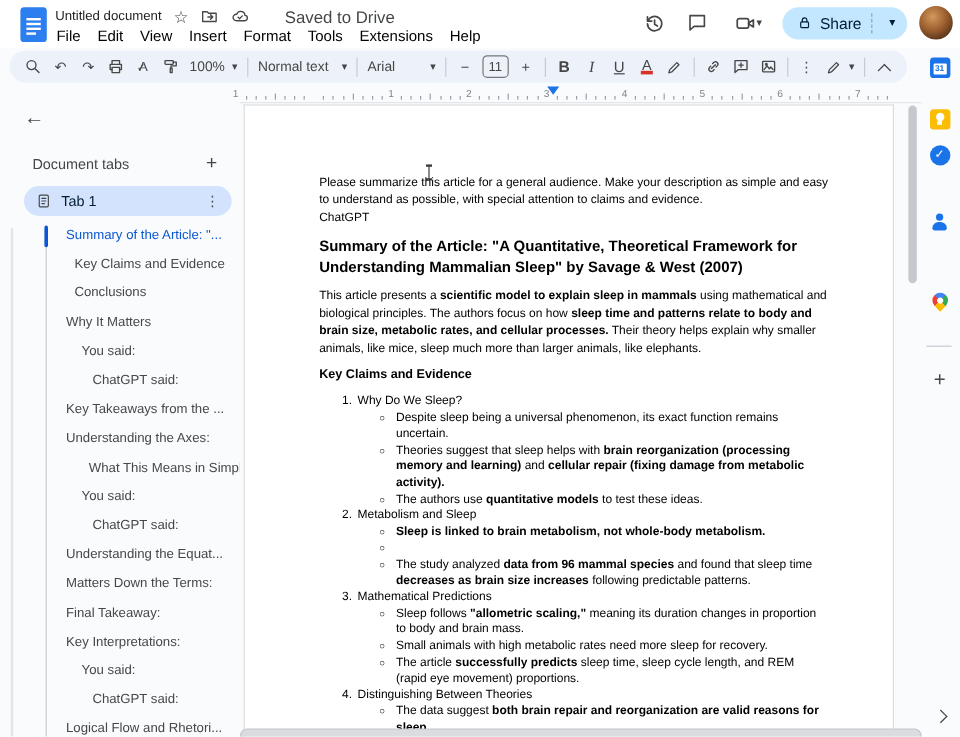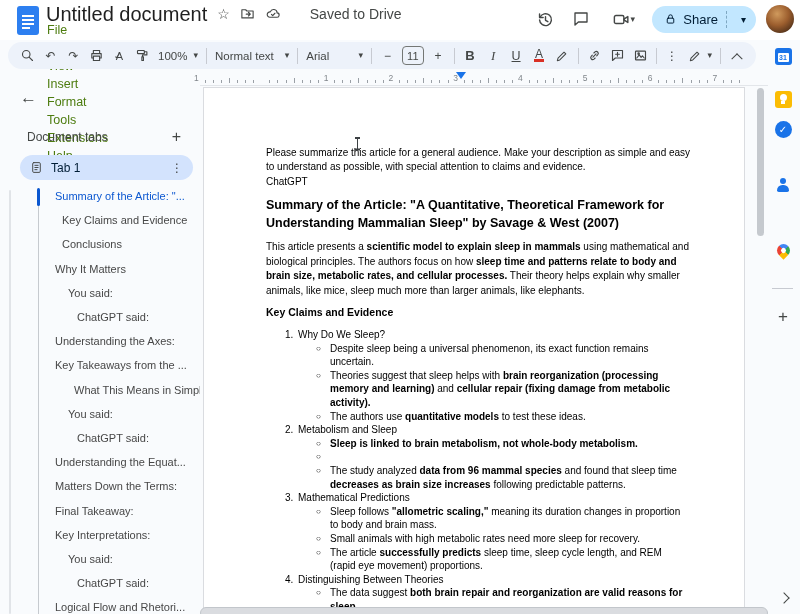--- a/index.html
+++ b/index.html
@@ -5,24 +5,24 @@
   html,body{margin:0;padding:0;background:#fff;}
   #app{position:relative;width:800px;height:614px;overflow:hidden;background:#f9fbfd;
        font-family:"Liberation Sans","DejaVu Sans",sans-serif;color:#1f1f1f;}
   
   .topbar{position:absolute;left:0;top:0;width:800px;height:40px;background:#fff;}
   .docs-logo{position:absolute;left:17px;top:6px;width:22px;height:29px;background:#2d7ff0;border-radius:3px;}
   .docs-logo::before{content:"";position:absolute;left:5px;top:9px;width:12px;height:2px;background:#fff;
        box-shadow:0 4px 0 #fff,0 8px 0 #fff;}
   .docs-logo::after{content:"";position:absolute;left:5px;top:21px;width:8px;height:2px;background:#fff;}
   .title-row{position:absolute;left:46px;top:4px;height:20px;display:flex;align-items:center;gap:10px;}
-  .doc-title{font-size:20px;color:#1f1f1f;}
+  .doc-title{font-size:11px;color:#1f1f1f;}
   .mini-ic{color:#444746;font-size:14px;line-height:1;}
   .saved-txt{font-size:14px;color:#444746;margin-left:19px;}
-  .menubar{position:absolute;left:40px;top:21px;display:flex;font-size:12.5px;color:#4d7c0f;flex-direction:column;}
+  .menubar{position:absolute;left:40px;top:21px;display:flex;font-size:12.5px;color:#000000;}
   .menubar span{padding:2px 7px;border-radius:9px;cursor:default;}
   .top-right{position:absolute;right:6px;top:5px;display:flex;align-items:center;gap:10px;}
   .tr-btn{width:26px;height:26px;display:flex;align-items:center;justify-content:center;color:#444746;}
   svg.ic{stroke:#444746;fill:none;stroke-width:1.8;stroke-linecap:round;stroke-linejoin:round;}
   .caret{font-size:9px;color:#444746;line-height:1;}
   .share{height:27px;background:#c2e7ff;border-radius:14px;display:flex;align-items:center;padding:0 4px 0 12px;gap:6px;color:#001d35;}
   .share .lbl{font-size:13px;font-weight:500;}
   .share-sep{width:0;height:17px;border-left:1px dashed #7fa8c2;margin:0 2px;}
   .share-caret{padding:0 6px;font-size:10px;color:#001d35;}
   .avatar{width:28px;height:28px;border-radius:50%;
@@ -288,22 +288,22 @@
     <div class="rail"></div>
     <div class="rail-active"></div>
     <div class="sb-scroll"></div>
     <div class="outline" id="outline">
         <div class="o-item active" style="padding-left: 55px;">Summary of the Article: "...</div>
         <div class="o-item" style="padding-left: 62px;">Key Claims and Evidence</div>
         <div class="o-item" style="padding-left: 62px;">Conclusions</div>
         <div class="o-item" style="padding-left: 55px;">Why It Matters</div>
         <div class="o-item" style="padding-left: 68px;">You said:</div>
         <div class="o-item" style="padding-left: 77px;">ChatGPT said:</div>
+        <div class="o-item" style="padding-left: 55px;">Key Takeaways from the ...</div>
         <div class="o-item" style="padding-left: 55px;">Understanding the Axes:</div>
-        <div class="o-item" style="padding-left: 55px;">Key Takeaways from the ...</div>
         <div class="o-item" style="padding-left: 74px;">What This Means in Simpl...</div>
         <div class="o-item" style="padding-left: 68px;">You said:</div>
         <div class="o-item" style="padding-left: 77px;">ChatGPT said:</div>
         <div class="o-item" style="padding-left: 55px;">Understanding the Equat...</div>
         <div class="o-item" style="padding-left: 55px;">Matters Down the Terms:</div>
         <div class="o-item" style="padding-left: 55px;">Final Takeaway:</div>
         <div class="o-item" style="padding-left: 55px;">Key Interpretations:</div>
         <div class="o-item" style="padding-left: 68px;">You said:</div>
         <div class="o-item" style="padding-left: 77px;">ChatGPT said:</div>
         <div class="o-item" style="padding-left: 55px;">Logical Flow and Rhetori...</div>

